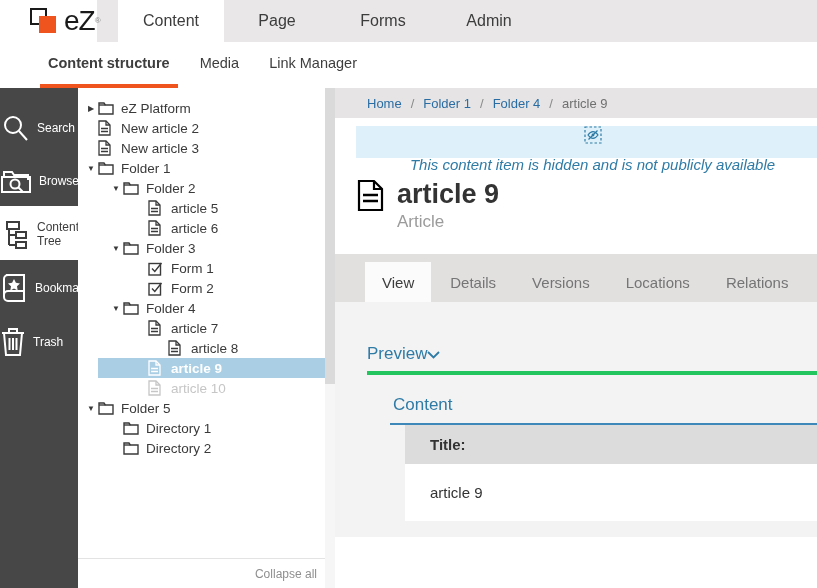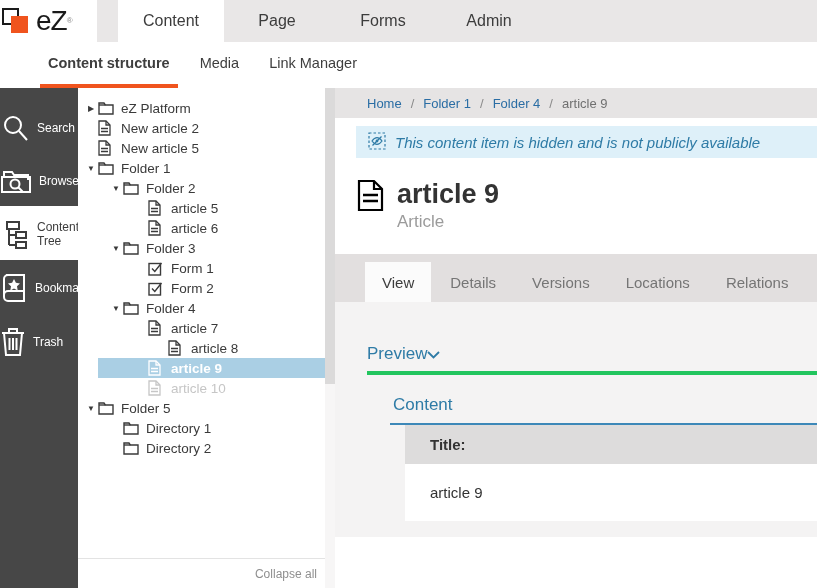--- a/index.html
+++ b/index.html
@@ -2,21 +2,21 @@
 <html><head>
 <meta charset="utf-8">
 <style>
   * { margin:0; padding:0; box-sizing:border-box; }
   html,body { width:817px; height:588px; overflow:hidden; }
   body { font-family:"Liberation Sans","DejaVu Sans",sans-serif; background:#fff; }
   .screen { position:relative; width:817px; height:588px; overflow:hidden; background:#fff; }
 
   
   .topbar { display:flex; width:817px; height:42px; background:#e9e7e7; }
-  .logo-box { width:97px; height:42px; background:#fff; display:flex; align-items:center; padding-left:0; }
+  .logo-box { width:97px; height:42px; background:#fff; display:flex; align-items:center; padding-left:28px; }
   .logo-mark { position:relative; width:34px; height:34px; flex:0 0 auto; }
   .logo-white-sq { position:absolute; left:2px; top:4px; width:17px; height:17px; background:#fff; border:2.5px solid #1a1a1a; }
   .logo-orange-sq { position:absolute; left:11px; top:12px; width:17px; height:17px; background:#f0541e; }
   .logo-text { font-size:28px; color:#1a1a1a; letter-spacing:-1px; margin-left:2px; line-height:1; }
   .logo-reg { font-size:8px; color:#8a8a8a; vertical-align:top; line-height:1; }
   .top-tabs { display:flex; margin-left:21px; }
   .top-tab { width:106px; display:flex; align-items:center; justify-content:center; font-size:16px; color:#3c3c3c; cursor:default; }
   .top-tab.active { background:#fff; }
 
   
@@ -41,21 +41,21 @@
   .tree-footer { position:absolute; left:0; bottom:0; width:100%; height:30px; border-top:1px solid #e3e3e3; display:flex; align-items:center; justify-content:flex-end; padding-right:8px; font-size:12px; color:#8f8f8f; }
 
   .tree-scrollbar { width:10px; background:#f7f6f6; flex:0 0 auto; }
   .tree-scroll-thumb { width:10px; height:296px; background:#dbdada; }
 
   
   .main { flex:1; background:#fff; overflow:hidden; }
   .breadcrumb { height:30px; background:#e6e4e4; display:flex; align-items:center; padding-left:32px; font-size:13px; color:#707070; }
   .crumb-link { color:#2a6da4; }
   .crumb-sep { color:#8a8a8a; margin:0 9px; }
-  .notice { margin:8px 0 0 21px; height:32px; background:#def0f9; color:#2e7ba6; font-style:italic; font-size:15px; display:flex; align-items:center; padding-left:12px; gap:9px; }
+  .notice { margin:8px 0 0 21px; height:32px; background:#def0f9; color:#2e7ba6; font-style:italic; font-size:15px; display:flex; align-items:center; padding-left:12px; gap:9px;flex-direction:column; }
   .title-block { margin:21px 0 0 22px; display:flex; gap:13px; }
   .page-title { font-size:27px; font-weight:bold; color:#333; line-height:1.15; }
   .content-type { font-size:17px; color:#9b9b9b; margin-top:2px; }
 
   .tabbar { margin-top:22px; background:#e2dfdf; padding:8px 0 0 30px; }
   .tab-row { display:flex; height:40px; }
   .main-tab { display:flex; align-items:center; padding:0 17px; margin-right:2px; font-size:15px; color:#757575; }
   .main-tab.active { background:#fbfbfb; color:#3c3c3c; }
 
   .content-zone { background:#f4f3f3; height:235px; padding-top:42px; }
@@ -176,21 +176,21 @@
           </div>
           <div class="tree-row" style="padding-left: 6px;">
             <span class="tree-expander"></span>
             <span class="tree-icon">
               <svg width="13" height="16" viewBox="0 0 13 16" fill="none" stroke="currentColor" stroke-width="1.3">
                 <path d="M1 15V1h7l4 4v10z"></path>
                 <path d="M8 1v4h4"></path>
                 <path d="M3 8.5h7M3 11.5h7" stroke-width="1.6"></path>
               </svg>
             </span>
-            <span>New article 5</span>
+            <span>New article 3</span>
           </div>
           <div class="tree-row" style="padding-left: 6px;">
             <span class="tree-expander">▼</span>
             <span class="tree-icon">
               <svg width="16" height="14" viewBox="0 0 16 14" fill="none" stroke="currentColor" stroke-width="1.4">
                 <path d="M1 13V2h5l1.3 2H15v9z"></path>
                 <path d="M1 4h6.3"></path>
               </svg>
             </span>
             <span>Folder 1</span>

